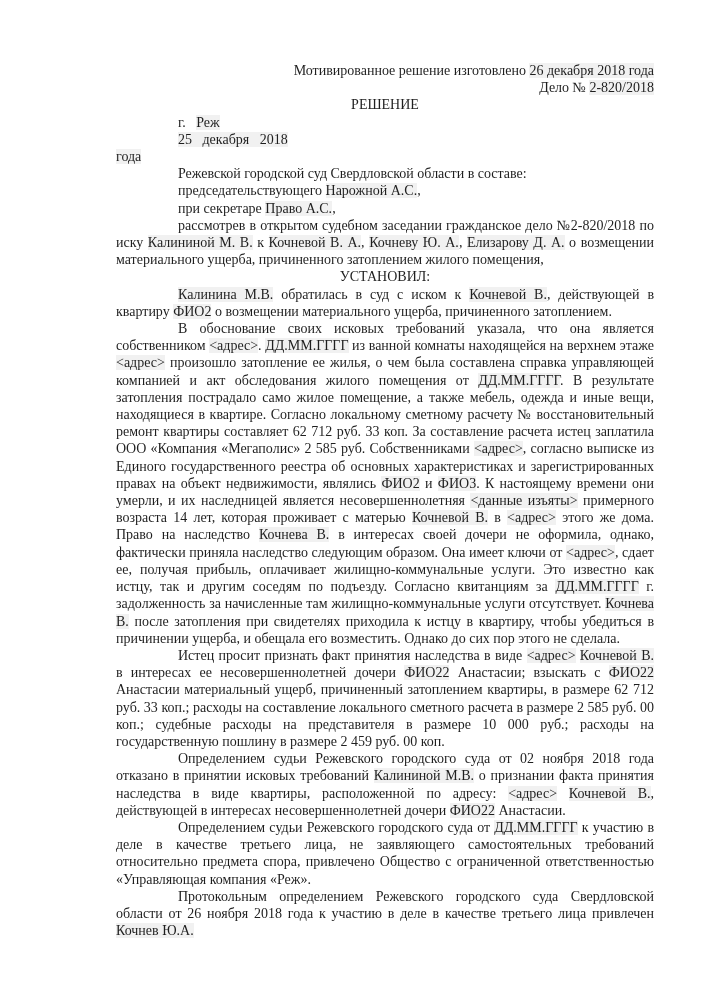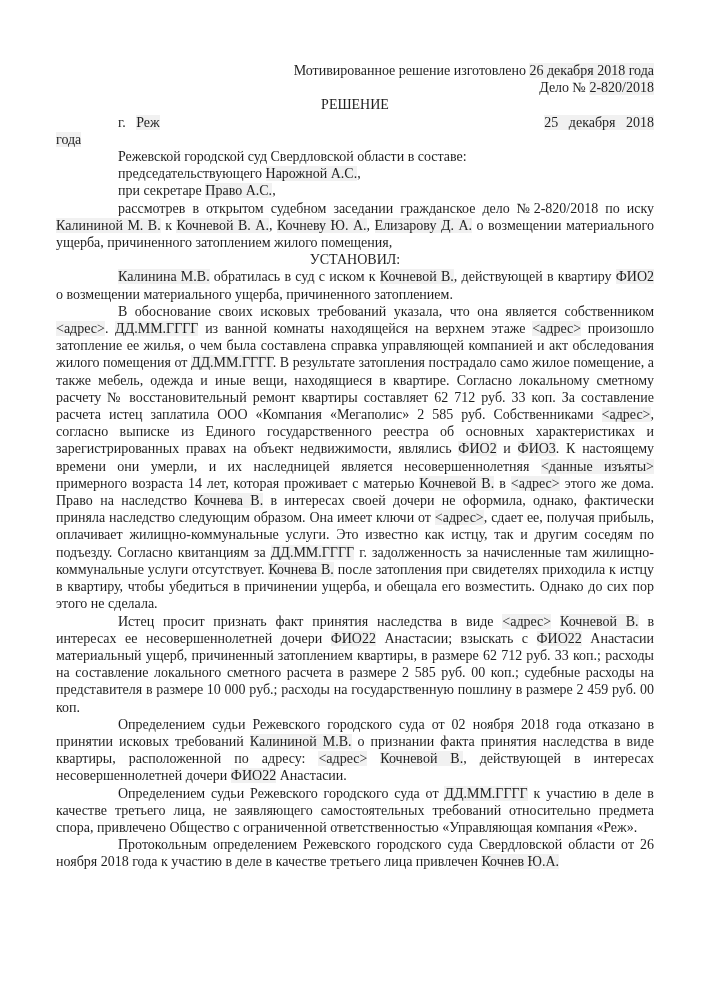--- a/index.html
+++ b/index.html
@@ -10,39 +10,40 @@
   body {
     width: 707px;
     height: 1000px;
     overflow: hidden;
   }
   .page {
     width: 707px;
     height: 984px;
     background: #ffffff;
     box-sizing: border-box;
-    padding: 62px 53px 0 56px;
+    padding: 62px 53px 0 116px;
     font-family: "Liberation Serif", "DejaVu Serif", serif;
     font-size: 14px;
     line-height: 17.2px;
     color: #1f1f1f;
   }
   .para {
     margin: 0;
     text-align: justify;
   }
   .para.left   { text-align: left; }
   .para.right  { text-align: right; }
   .para.center { text-align: center; }
   .para.indent { text-indent: 62px; }
   .para.split {
     display: flex;
     justify-content: space-between;
     padding-left: 62px;
     word-spacing: 7px;
+    flex-direction: column;
   }
   .hl {
     background-color: #f1f1f1;
   }
 </style>
 </head>
 <body>
 
 <div class="page">
   <div id="doc-body">

